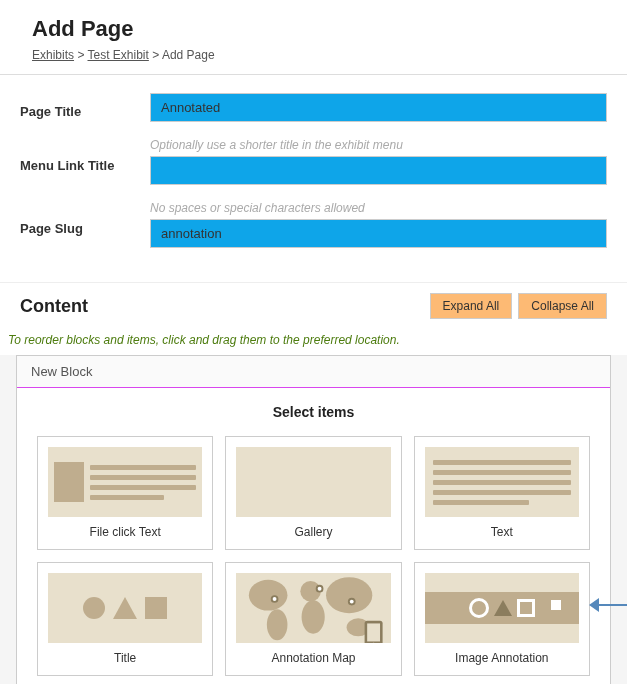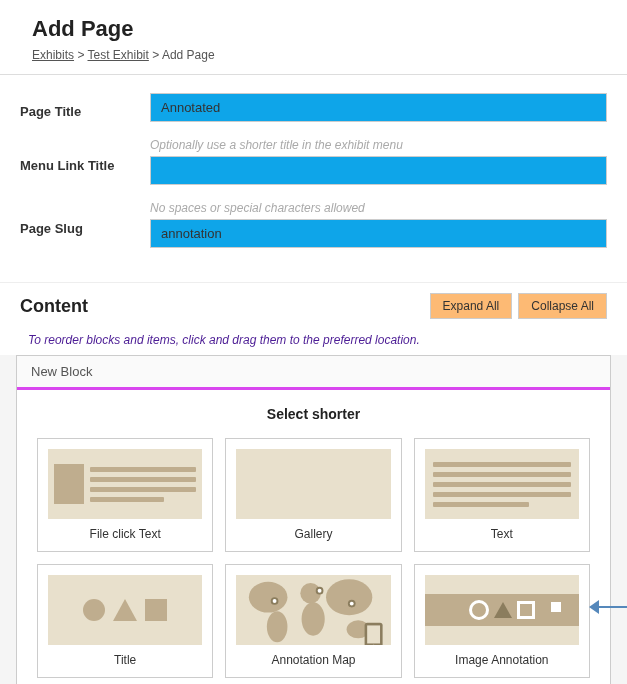--- a/index.html
+++ b/index.html
@@ -89,37 +89,37 @@
       padding: 5px 12px;
       font-size: 12px;
       border: 1px solid #ccc;
       background: #fdba74;
       cursor: pointer;
       color: #333;
     }
 
     .reorder-hint {
       background: #fff;
-      padding: 4px 20px 8px 28px;
+      padding: 4px 20px 8px 8px;
       font-size: 12px;
-      color: #4c1d95;
+      color: #4d7c0f;
       font-style: italic;
     }
 
     .block-area {
       margin: 0 16px 10px 16px;
       border: 1px solid #ccc;
       background: #fff;
     }
     .new-block-bar {
       padding: 8px 14px;
       font-size: 13px;
       color: #555;
       background: #fafafa;
-      border-bottom: 3px solid #d946ef;
+      border-bottom: 1px solid #d946ef;
     }
 
     .layout-section {
       padding: 16px 20px;
       background: #fff;
     }
     .layout-title {
       text-align: center;
       font-weight: bold;
       font-size: 14px;
@@ -316,21 +316,21 @@
     <button class="btn">Collapse All</button>
   </div>
 </div>
 
 <div class="reorder-hint">To reorder blocks and items, click and drag them to the preferred location.</div>
 
 <div class="block-area">
   <div class="new-block-bar">New Block</div>
 
   <div class="layout-section">
-    <div class="layout-title">Select shorter</div>
+    <div class="layout-title">Select items</div>
     <div class="layout-grid">
 
       <div class="layout-item">
         <div class="layout-thumb">
           <div class="thumb-file-with-text">
             <div class="thumb-file-block"></div>
             <div class="thumb-text-lines">
               <div class="thumb-line"></div>
               <div class="thumb-line"></div>
               <div class="thumb-line"></div>

